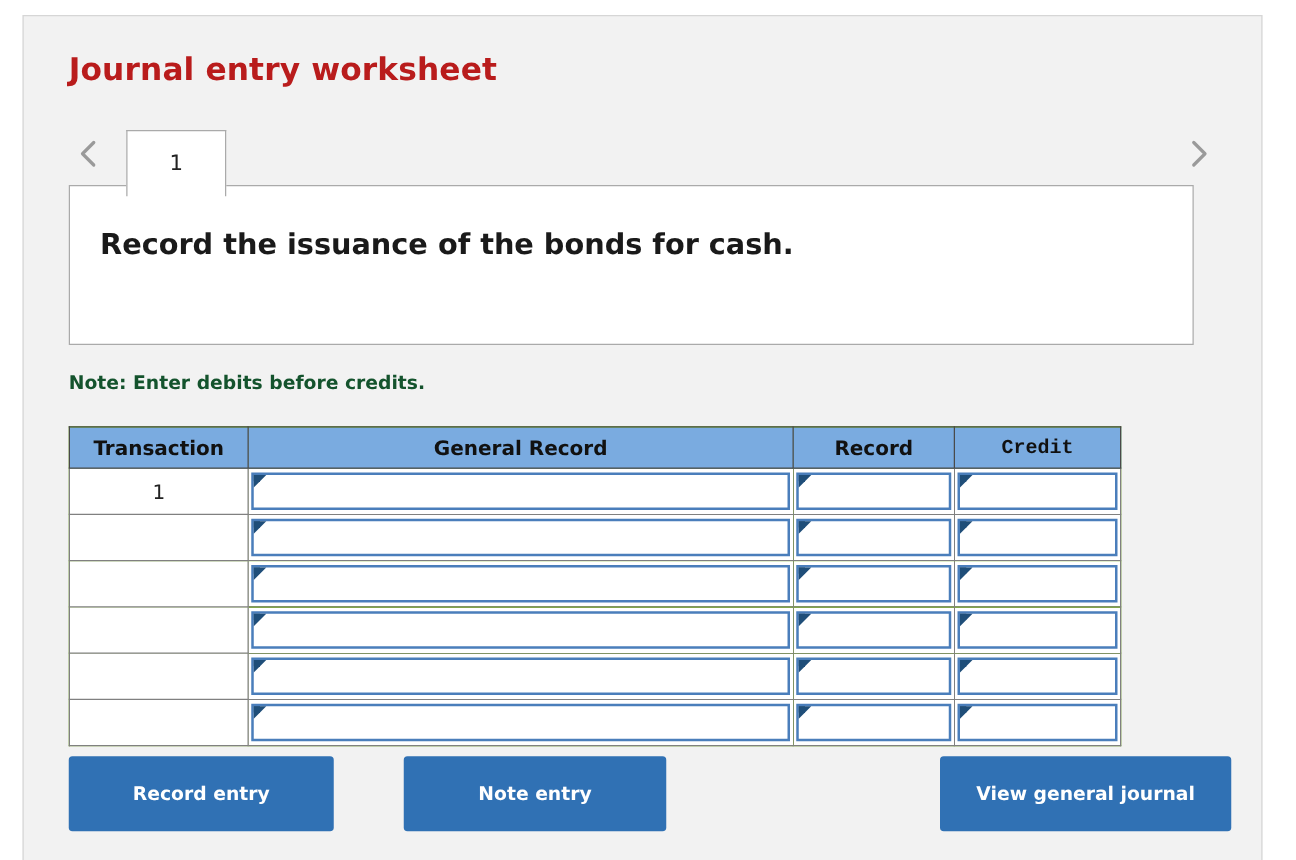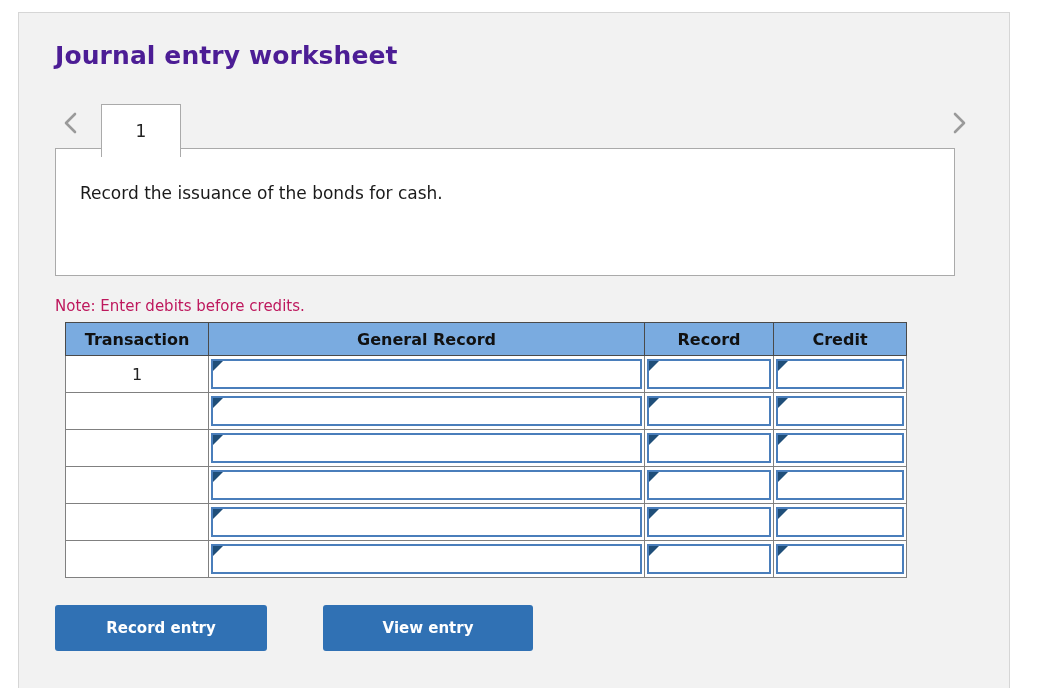--- a/index.html
+++ b/index.html
@@ -32,21 +32,21 @@
     height: 100%;
   }
 
   
   #page-title {
     position: absolute;
     left: 36px;
     top: 28px;
     font-size: 25px;
     font-weight: bold;
-    color: #4c1d95;
+    color: #b91c1c;
     letter-spacing: 0.1px;
     white-space: nowrap;
   }
 
   
   #tabs-row {
     position: absolute;
     left: 36px;
     top: 82px;
     width: 920px;
@@ -104,43 +104,44 @@
     height: 128px;
     background: #ffffff;
     border: 1px solid #aaaaaa;
     box-sizing: border-box;
     z-index: 2;
   }
   #instruction-text {
     position: absolute;
     left: 24px;
     top: 34px;
-    font-size: 17px;
+    font-size: 23px;
     color: #1a1a1a;
+    font-weight: bold;
   }
 
   
   #note-text {
     position: absolute;
     left: 36px;
     top: 284px;
     font-size: 15px;
-    color: #be185d;
+    color: #14532d;
+    font-weight: bold;
   }
 
   
   #journal-table {
     position: absolute;
     left: 36px;
-    top: 309px;
+    top: 328px;
     width: 833px;
     border-collapse: collapse;
     table-layout: fixed;
     background: #84cc16;
-    margin-left: 10px;
   }
   #journal-table th {
     background: #7aabe0;
     border: 1px solid #4a4a4a;
     color: #111111;
     font-size: 16px;
     font-weight: bold;
     height: 32px;
     padding: 0 2px;
     text-align: center;
@@ -153,21 +154,21 @@
     vertical-align: middle;
   }
   td.col-transaction {
     text-align: center;
     font-size: 16px;
     color: #222222;
   }
   th.col-transaction { width: 138px; }
   th.col-general     { width: 431px; }
   th.col-debit       { width: 124px; }
-  th.col-credit      { width: 128px; }
+  th.col-credit      { width: 128px; font-family: Liberation Mono, monospace; }
 
   td.cell-input {
     position: relative;
     padding: 0;
   }
   .input-box {
     position: relative;
     display: block;
     width: calc(100% - 4px);
     height: 30px;
@@ -194,21 +195,21 @@
   #button-bar {
     position: absolute;
     left: 36px;
     top: 592px;
     width: 930px;
     height: 48px;
   }
   .action-button {
     position: absolute;
     top: 0;
-    height: 46px;
+    height: 60px;
     background: #3071b4;
     color: #ffffff;
     font-size: 15px;
     font-weight: bold;
     border: none;
     border-radius: 3px;
     cursor: pointer;
     font-family: "DejaVu Sans", "Liberation Sans", sans-serif;
     padding: 0 12px;
   }
@@ -331,17 +332,18 @@
           </td>
           <td class="cell-input">
             <span class="input-box"></span>
           </td>
         </tr>
       </tbody>
     </table>
 
     <div id="button-bar">
       <button class="action-button" id="record-entry-button">Record entry</button>
-      <button class="action-button" id="clear-entry-button">View entry</button>
+      <button class="action-button" id="clear-entry-button">Note entry</button>
+      <button class="action-button" id="view-general-journal-button">View general journal</button>
     </div>
 
   </div>
 </div>
 
 </body></html>

